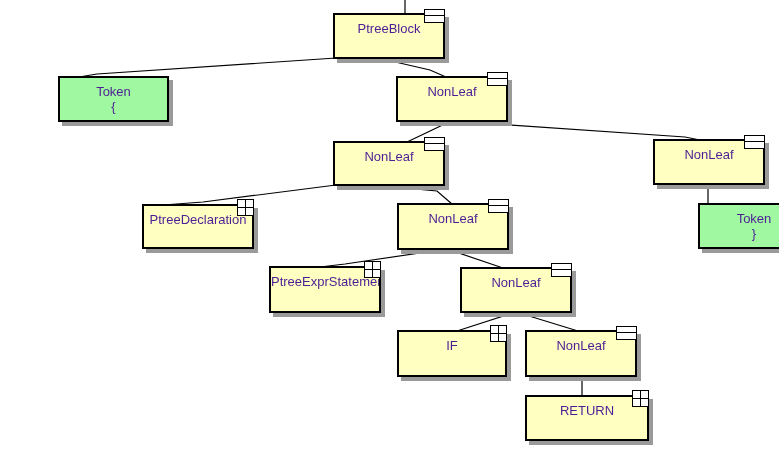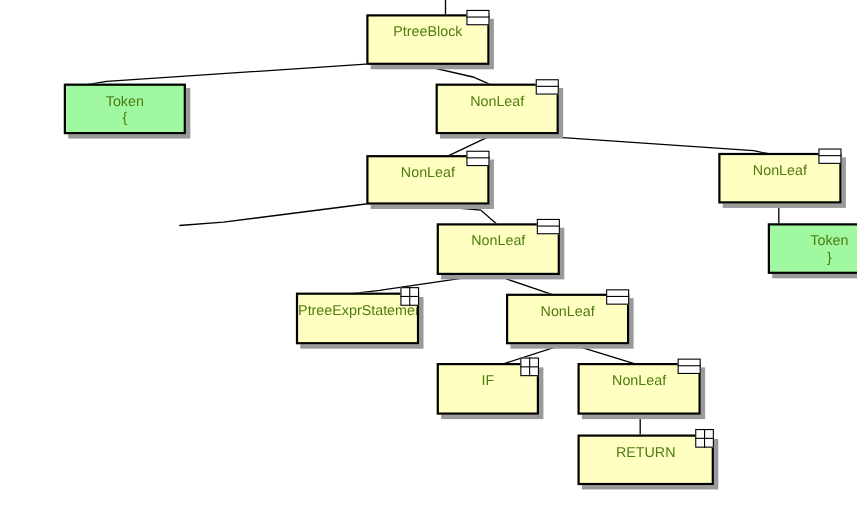--- a/index.html
+++ b/index.html
@@ -8,21 +8,21 @@
     background:var(--bg,#ffffff);
     font-family:"Liberation Sans",sans-serif;
   }
   .stage{position:absolute;left:0;top:0;width:779px;height:461px;}
   #edge-layer{position:absolute;left:0;top:0;width:779px;height:461px;z-index:1;}
   #edge-layer polyline{fill:none;stroke:var(--edge,#000);stroke-width:1.2;}
   .tree-node{
     position:absolute;z-index:2;box-sizing:border-box;
     border:2px solid var(--border,#000);
     box-shadow:4px 4px 0 var(--shadow,#9a9a9a);
-    text-align:center;color:#4d7c0f;
+    text-align:center;color:#4c1d95;
   }
   .tree-node.nonleaf{background:var(--node-fill,#ffffc2);}
   .tree-node.token{background:var(--token-fill,#a0f8a0);margin-left:45px;}
   .node-label{
     display:block;width:100%;margin-top:6px;
     font-size:13px;line-height:15px;
     white-space:nowrap;overflow:hidden;
   }
   .node-sublabel{
     display:block;width:100%;
@@ -81,41 +81,46 @@
     <div class="tree-node nonleaf" style="left: 333px; top: 141px; width: 112px; height: 45px;">
     <span class="corner-icon stacked-panes-icon"></span>
     <span class="node-label">NonLeaf</span>
 
   </div>
     <div class="tree-node nonleaf" style="left: 653px; top: 139px; width: 112px; height: 46px;">
     <span class="corner-icon stacked-panes-icon"></span>
     <span class="node-label">NonLeaf</span>
 
   </div>
+    <div class="tree-node nonleaf" style="left: 142px; top: 204px; width: 112px; height: 45px;">
+    <span class="corner-icon grid-panes-icon"></span>
+    <span class="node-label">PtreeDeclaration</span>
+
+  </div>
     <div class="tree-node nonleaf" style="left: 397px; top: 203px; width: 112px; height: 47px;">
     <span class="corner-icon stacked-panes-icon"></span>
     <span class="node-label">NonLeaf</span>
 
   </div>
     <div class="tree-node token" style="left: 653px; top: 203px; width: 112px; height: 46px;">
 
     <span class="node-label">Token</span>
     <span class="node-sublabel">}</span>
   </div>
     <div class="tree-node nonleaf" style="left: 269px; top: 266px; width: 112px; height: 47px;">
     <span class="corner-icon grid-panes-icon"></span>
     <span class="node-label">PtreeExprStatemen</span>
 
   </div>
     <div class="tree-node nonleaf" style="left: 460px; top: 267px; width: 112px; height: 46px;">
     <span class="corner-icon stacked-panes-icon"></span>
     <span class="node-label">NonLeaf</span>
 
   </div>
-    <div class="tree-node nonleaf" style="left: 397px; top: 330px; width: 93px; height: 47px;">
+    <div class="tree-node nonleaf" style="left: 397px; top: 330px; width: 110px; height: 47px;">
     <span class="corner-icon grid-panes-icon"></span>
     <span class="node-label">IF</span>
 
   </div>
     <div class="tree-node nonleaf" style="left: 525px; top: 330px; width: 112px; height: 47px;">
     <span class="corner-icon stacked-panes-icon"></span>
     <span class="node-label">NonLeaf</span>
 
   </div>
     <div class="tree-node nonleaf" style="left: 525px; top: 395px; width: 124px; height: 46px;">

